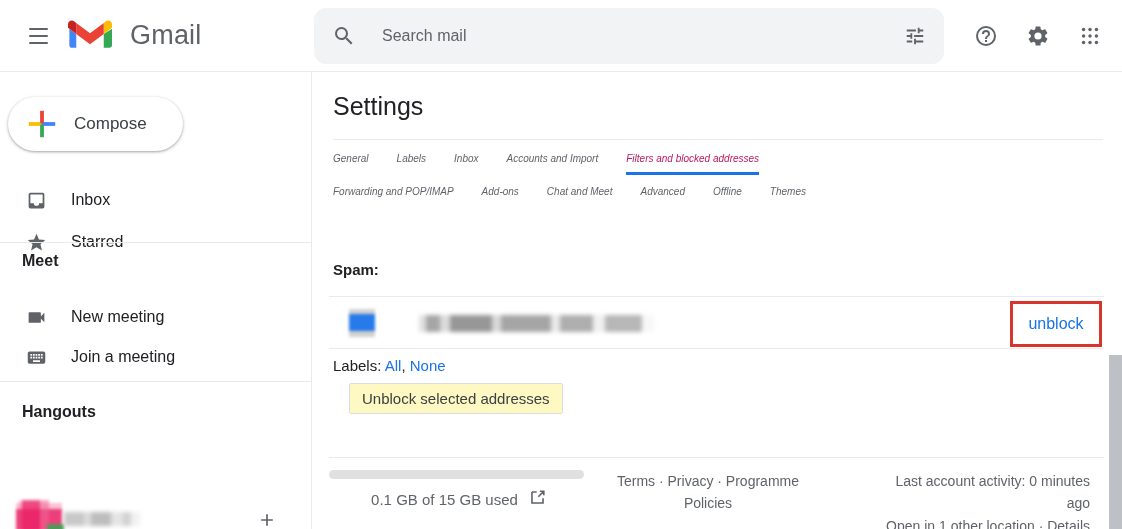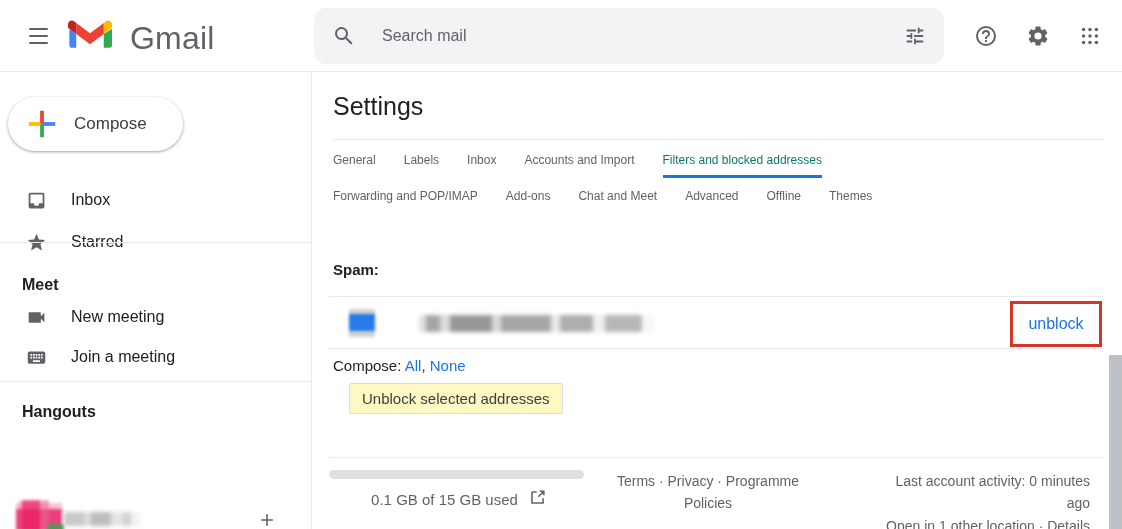--- a/index.html
+++ b/index.html
@@ -22,21 +22,21 @@
     position: absolute; left: 22px; top: 20px;
     width: 32px; height: 32px; border-radius: 50%;
     display: flex; flex-direction: column; justify-content: center; align-items: center;
     gap: 5px; cursor: pointer;
   }
   .hamburger i { display: block; width: 19px; height: 2px; background: #5f6368; border-radius: 1px; }
 
   .gmail-logo { position: absolute; left: 68px; top: 17px; width: 44px; height: 34px; }
   .gmail-wordmark {
     position: absolute; left: 130px; top: 20px;
-    font-size: 32px; color: #5f6368; letter-spacing: .2px;
+    font-size: 27px; color: #5f6368; letter-spacing: .2px;
   }
 
   .searchbar {
     position: absolute; left: 314px; top: 8px; width: 630px; height: 56px;
     background: #f1f3f4; border-radius: 12px;
     display: flex; align-items: center; cursor: text;
   }
   .search-icon { margin-left: 18px; width: 24px; height: 24px; flex: none; }
   .search-input {
     flex: 1 1 auto; border: none; outline: none; background: transparent;
@@ -106,24 +106,24 @@
   .main {
     position: absolute; left: 313px; top: 72px; width: 809px; height: 457px;
     background: #fff; overflow: hidden;
   }
   .page-title { position: absolute; left: 20px; top: 20px; font-size: 25px; color: #202124; font-weight: normal; }
   .tabs-rule { position: absolute; left: 20px; top: 67px; width: 770px; height: 1px; background: #e8eaed; }
 
   .tabs { position: absolute; left: 20px; top: 73px; width: 775px; }
   .tabrow { display: flex; align-items: flex-end; flex-wrap: wrap; }
   .tab {
-    position: relative; font-size: 12px; color: #5f6368;
-    padding: 8px 0 11px 0; margin-right: 28px; cursor: pointer; white-space: nowrap;
-  }
-  .tab.active { color: #0f766e; }
+    position: relative; font-size: 10px; color: #5f6368;
+    padding: 8px 0 11px 0; margin-right: 28px; cursor: pointer; white-space: nowrap; font-style: italic;
+  }
+  .tab.active { color: #be185d; }
   .tab.active::after {
     content: ""; position: absolute; left: 0; right: 0; bottom: 0;
     height: 3px; background: #1a73e8;
   }
   .tabrow.second { margin-top: 3px; }
   .tabrow.second .tab { padding-bottom: 6px; }
 
   .spam-label { position: absolute; left: 20px; top: 189px; font-size: 15px; font-weight: bold; color: #202124; }
 
   .blocked-list { position: absolute; left: 16px; top: 224px; width: 775px; }
@@ -279,21 +279,21 @@
       <span class="nav-icon">
         <svg viewBox="0 0 24 24" width="21" height="21" fill="#5f6368">
           <path d="M12 17.3l6.18 3.7-1.64-7.03L22 9.24l-7.19-.62L12 2 9.19 8.62 2 9.24l5.46 4.73L5.82 21z"></path>
         </svg>
       </span>
       <span class="nav-label">Starred</span>
     </div>
 
     <div class="divider" style="top:170px;"></div>
 
-    <div class="section-head" style="top:204px;">Meet</div>
+    <div class="section-head" style="top:180px;">Meet</div>
 
     <div class="nav-item" style="top:228px;text-align:center;">
       <span class="nav-icon">
         <svg viewBox="0 0 24 24" width="21" height="21" fill="#5f6368">
           <path d="M17 10.5V7a1 1 0 0 0-1-1H4a1 1 0 0 0-1 1v10a1 1 0 0 0 1 1h12a1 1 0 0 0 1-1v-3.5l4 4v-11l-4 4z"></path>
         </svg>
       </span>
       <span class="nav-label">New meeting</span>
     </div>
 
@@ -350,21 +350,21 @@
       <div class="blocked-row">
         <div class="cb-blur"></div>
         <div class="addr-blur"></div>
         <div class="unblock-wrap">
           <span class="unblock-link">unblock</span>
         </div>
       </div>
     </div>
 
     <div class="select-line">
-      <span>Compose:</span>
+      <span>Labels:</span>
       <span class="select-link">All</span><span>,</span>
       <span class="select-link">None</span>
     </div>
 
     <button class="unblock-btn">Unblock selected addresses</button>
 
     <div class="footer-rule"></div>
 
     <div class="storage">
       <div class="storage-bar"></div>

